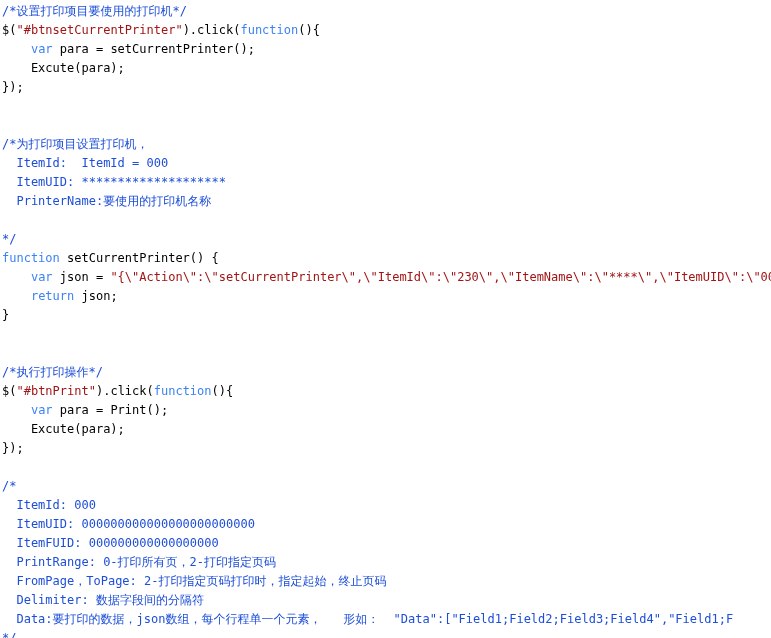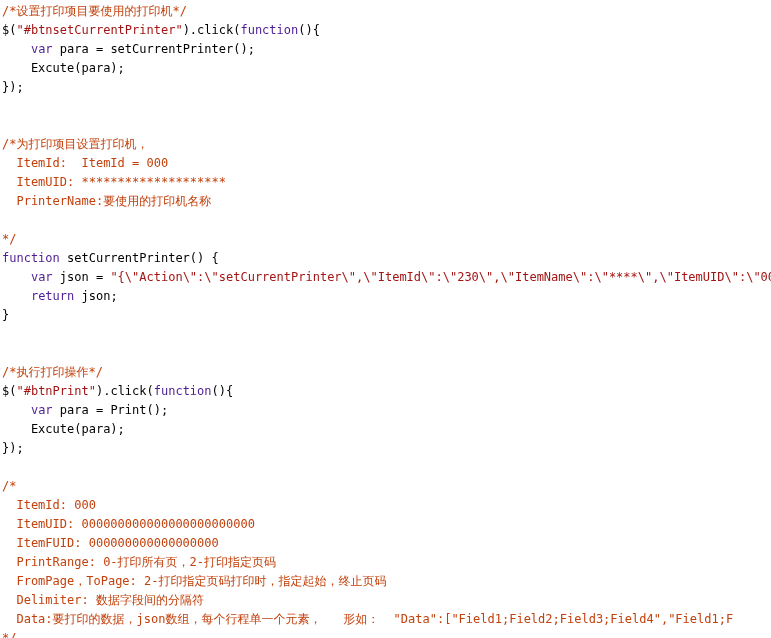--- a/index.html
+++ b/index.html
@@ -1,19 +1,19 @@
 <!DOCTYPE html>
 <html><head>
 <meta charset="utf-8">
 <style>
 html,body{margin:0;padding:0;background:#fff;font-family:"Consolas","Courier New",monospace;font-size:12px;line-height:19px}
 pre{margin:0;padding:2px 0 2px 2px;white-space:pre;overflow:hidden}
-.cmt{color:#c2410c}
+.cmt{color:#1d4ed8}
 .str{color:#a31515}
-.kw{color:#4c1d95}
+.kw{color:#3b82f6}
 .fn{color:#000}
 .punct{color:#000}
 .line{color:#000}
 </style>
 </head>
 <body>
 
 <pre id="code"><div class="line"><span class="cmt">/*设置打印项目要使用的打印机*/</span></div><div class="line"><span class="fn">$</span><span class="punct">(</span><span class="str">"#btnsetCurrentPrinter"</span><span class="punct">).click(</span><span class="kw">function</span><span class="punct">(){</span></div><div class="line"><span class="punct">    </span><span class="kw">var</span><span class="fn"> para = setCurrentPrinter();</span></div><div class="line"><span class="fn">    Excute(para);</span></div><div class="line"><span class="fn">});</span></div><div class="line">&nbsp;</div><div class="line">&nbsp;</div><div class="line"><span class="cmt">/*为打印项目设置打印机，</span></div><div class="line"><span class="cmt">  ItemId:  ItemId = 000</span></div><div class="line"><span class="cmt">  ItemUID: ********************</span></div><div class="line"><span class="cmt">  PrinterName:要使用的打印机名称</span></div><div class="line">&nbsp;</div><div class="line"><span class="cmt">*/</span></div><div class="line"><span class="kw">function</span><span class="fn"> setCurrentPrinter() {</span></div><div class="line"><span class="punct">    </span><span class="kw">var</span><span class="fn"> json = </span><span class="str">"{\"Action\":\"setCurrentPrinter\",\"ItemId\":\"230\",\"ItemName\":\"****\",\"ItemUID\":\"000</span></div><div class="line"><span class="punct">    </span><span class="kw">return</span><span class="fn"> json;</span></div><div class="line"><span class="fn">}</span></div><div class="line">&nbsp;</div><div class="line">&nbsp;</div><div class="line"><span class="cmt">/*执行打印操作*/</span></div><div class="line"><span class="fn">$</span><span class="punct">(</span><span class="str">"#btnPrint"</span><span class="punct">).click(</span><span class="kw">function</span><span class="punct">(){</span></div><div class="line"><span class="punct">    </span><span class="kw">var</span><span class="fn"> para = Print();</span></div><div class="line"><span class="fn">    Excute(para);</span></div><div class="line"><span class="fn">});</span></div><div class="line">&nbsp;</div><div class="line"><span class="cmt">/*</span></div><div class="line"><span class="cmt">  ItemId: 000</span></div><div class="line"><span class="cmt">  ItemUID: 000000000000000000000000</span></div><div class="line"><span class="cmt">  ItemFUID: 000000000000000000</span></div><div class="line"><span class="cmt">  PrintRange: 0-打印所有页，2-打印指定页码</span></div><div class="line"><span class="cmt">  FromPage，ToPage: 2-打印指定页码打印时，指定起始，终止页码</span></div><div class="line"><span class="cmt">  Delimiter: 数据字段间的分隔符</span></div><div class="line"><span class="cmt">  Data:要打印的数据，json数组，每个行程单一个元素，   形如：  "Data":["Field1;Field2;Field3;Field4","Field1;F</span></div><div class="line"><span class="cmt">*/</span></div></pre>
 
 </body></html>

